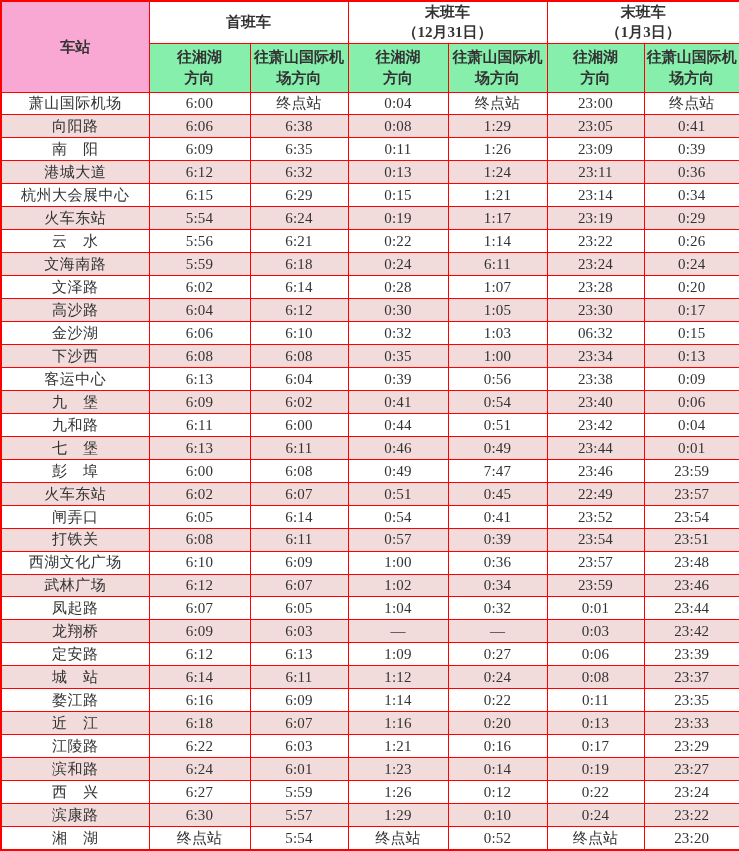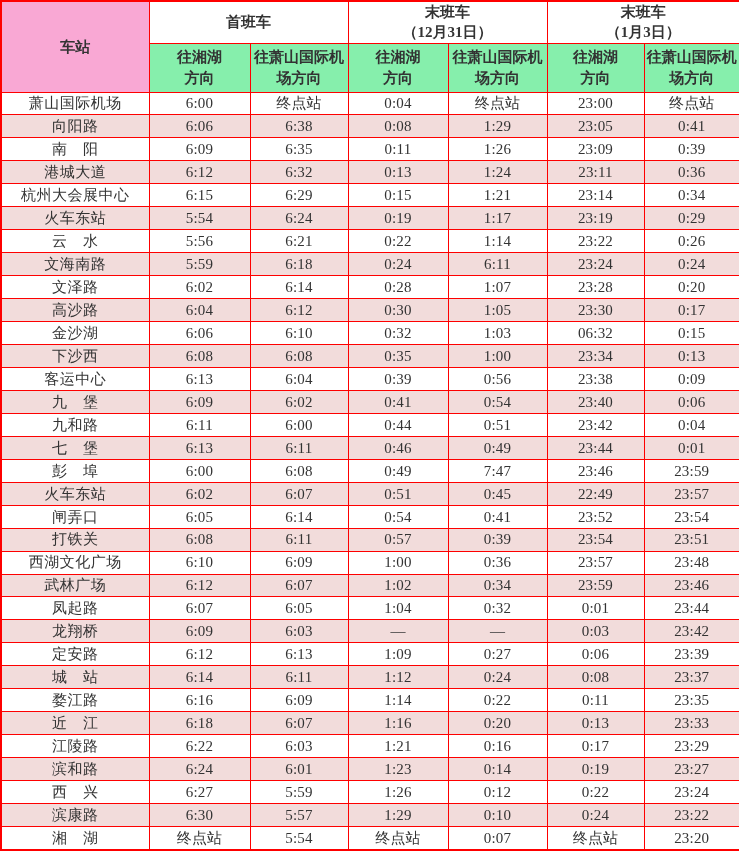--- a/index.html
+++ b/index.html
@@ -386,19 +386,19 @@
           <td>1:29</td>
           <td>0:10</td>
           <td>0:24</td>
           <td>23:22</td>
         </tr>
         <tr>
           <td class="station">湘　湖</td>
           <td>终点站</td>
           <td>5:54</td>
           <td>终点站</td>
-          <td>0:07</td>
+          <td>0:52</td>
           <td>终点站</td>
           <td>23:20</td>
         </tr>
       </tbody>
   </table>
 </div>
 
 </body></html>

